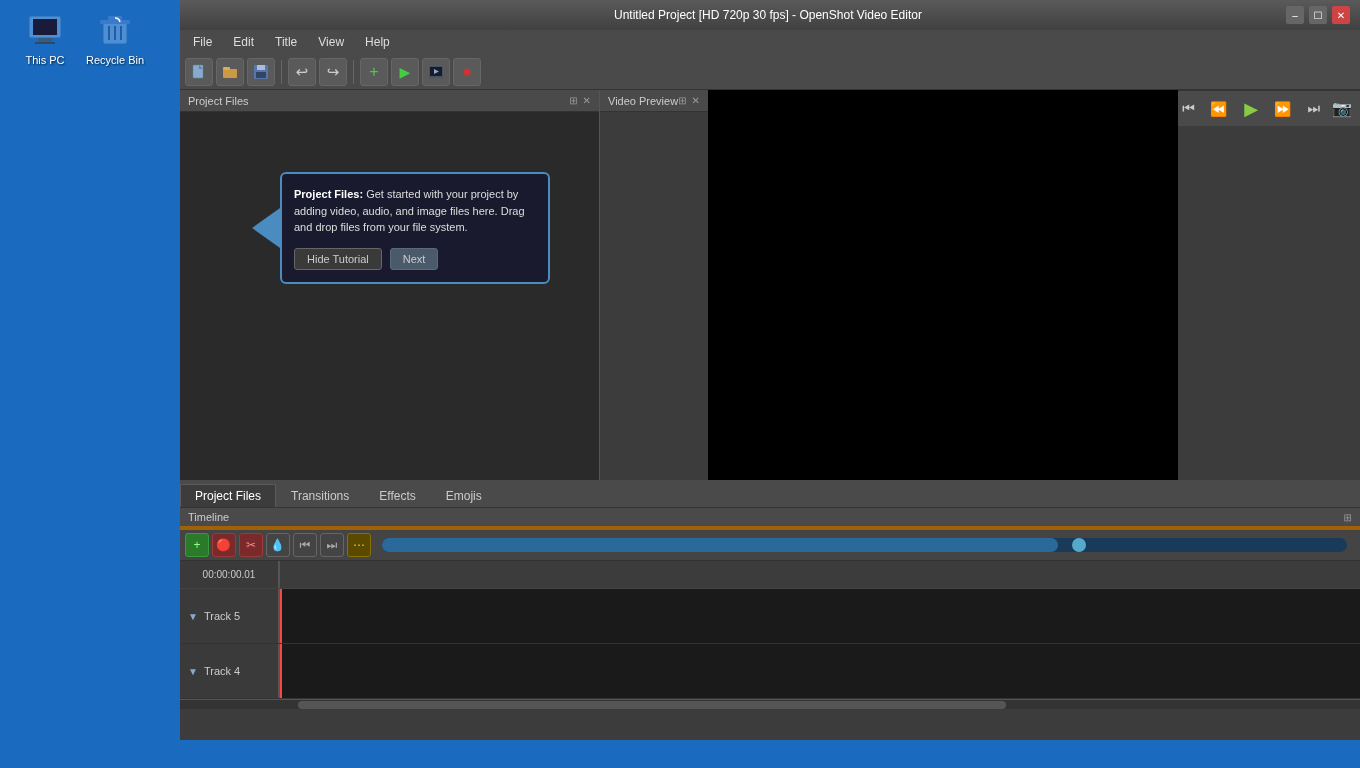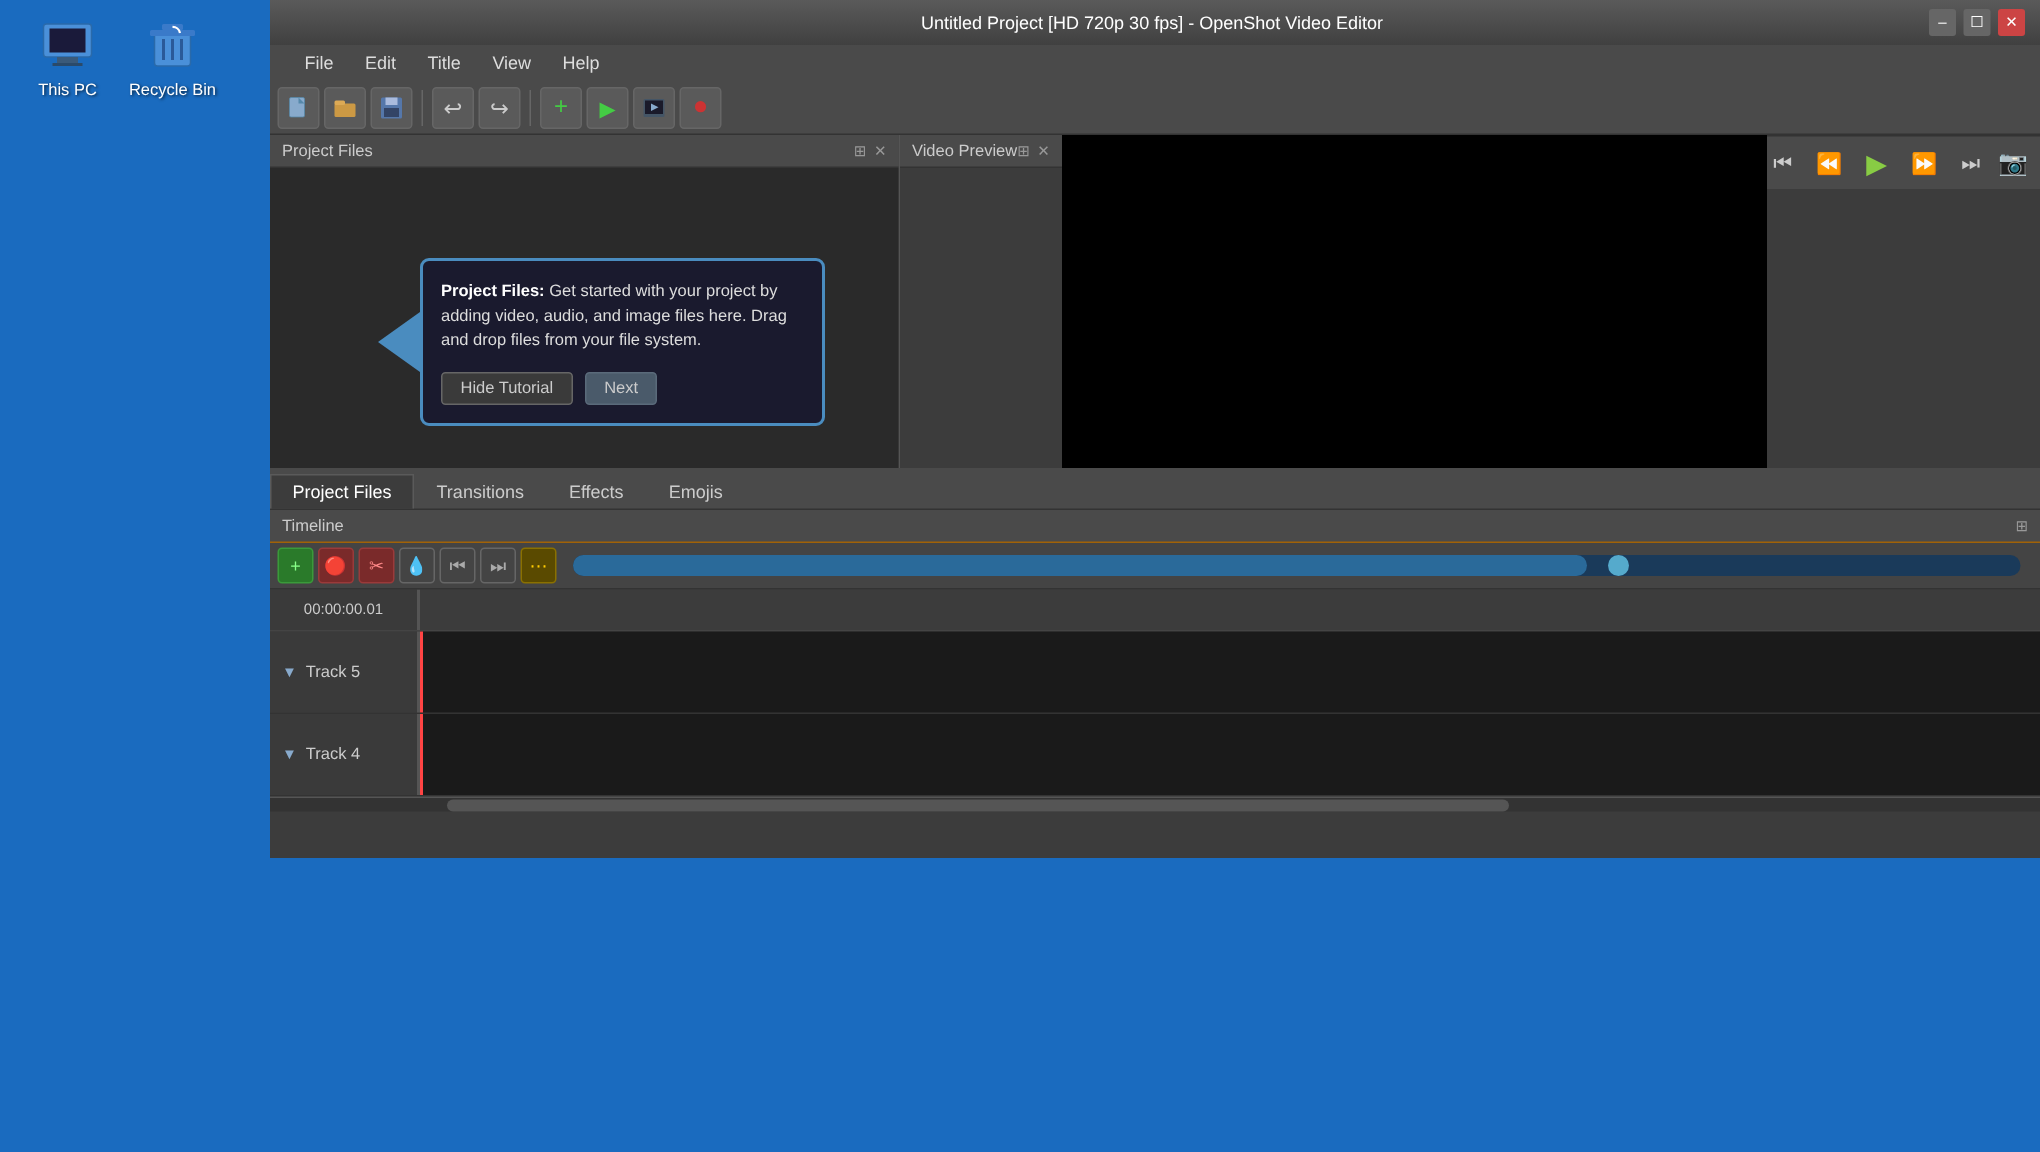--- a/index.html
+++ b/index.html
@@ -41,21 +41,21 @@
       text-align: center;
       text-shadow: 1px 1px 2px rgba(0,0,0,0.7);
     }
 
     
     .app-window {
       position: absolute;
       left: 180px;
       top: 0;
       width: 1180px;
-      height: 572px;
+      height: 740px;
       background: #3c3c3c;
       display: flex;
       flex-direction: column;
     }
 
     
     .title-bar {
       background: linear-gradient(to bottom, #5a5a5a, #404040);
       height: 30px;
       display: flex;
@@ -89,21 +89,21 @@
     .title-btn.minimize { background: #666; }
     .title-btn.maximize { background: #666; }
     .title-btn.close { background: #cc4444; }
 
     
     .menu-bar {
       background: #4a4a4a;
       height: 24px;
       display: flex;
       align-items: center;
-      padding: 0 15px;
+      padding: 0 5px;
       gap: 5px;
       flex-shrink: 0;
       text-align: right;
     }
     .menu-item {
       color: #ddd;
       padding: 2px 8px;
       cursor: pointer;
       font-size: 12px;
       border-radius: 2px;
@@ -337,21 +337,21 @@
       display: flex;
       flex-direction: column;
     }
     .timeline-header {
       background: #4a4a4a;
       height: 22px;
       display: flex;
       align-items: center;
       justify-content: space-between;
       padding: 0 8px;
-      border-bottom: 1px solid #a16207;
+      border-bottom: 4px solid #a16207;
     }
     .timeline-title {
       color: #ccc;
       font-size: 11px;
     }
     .timeline-toolbar {
       display: flex;
       align-items: center;
       padding: 3px 5px;
       gap: 3px;

